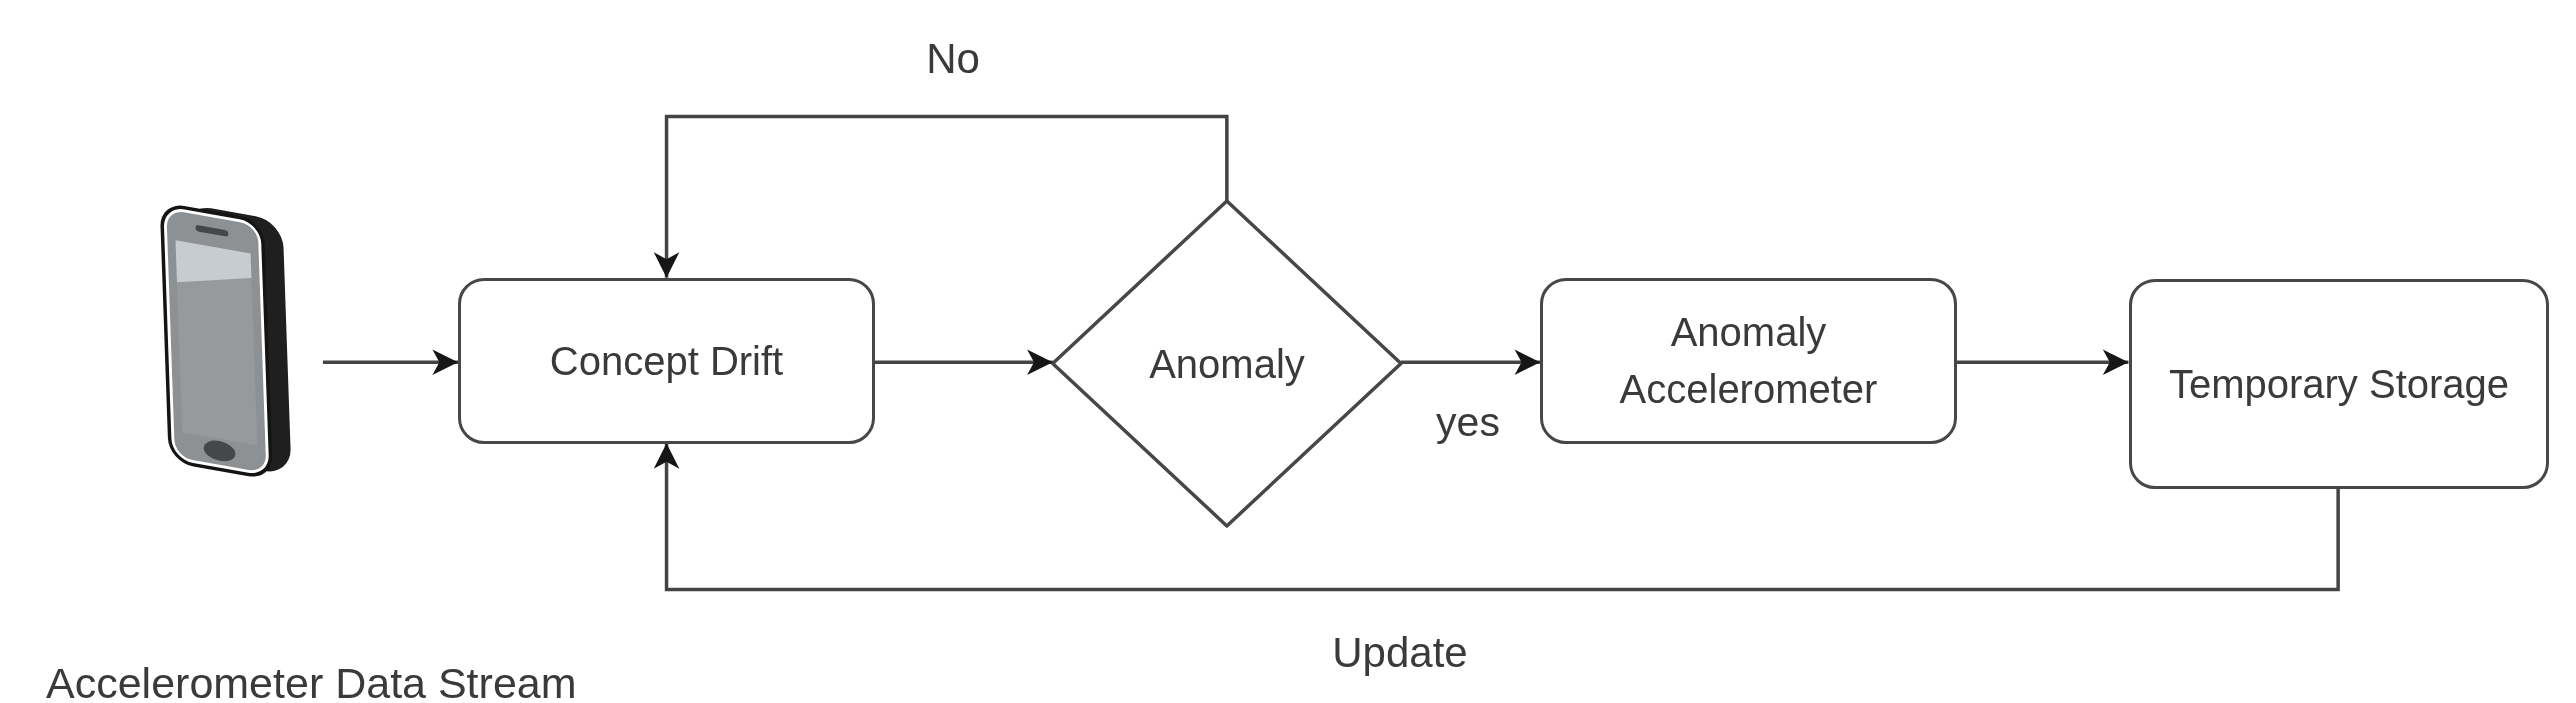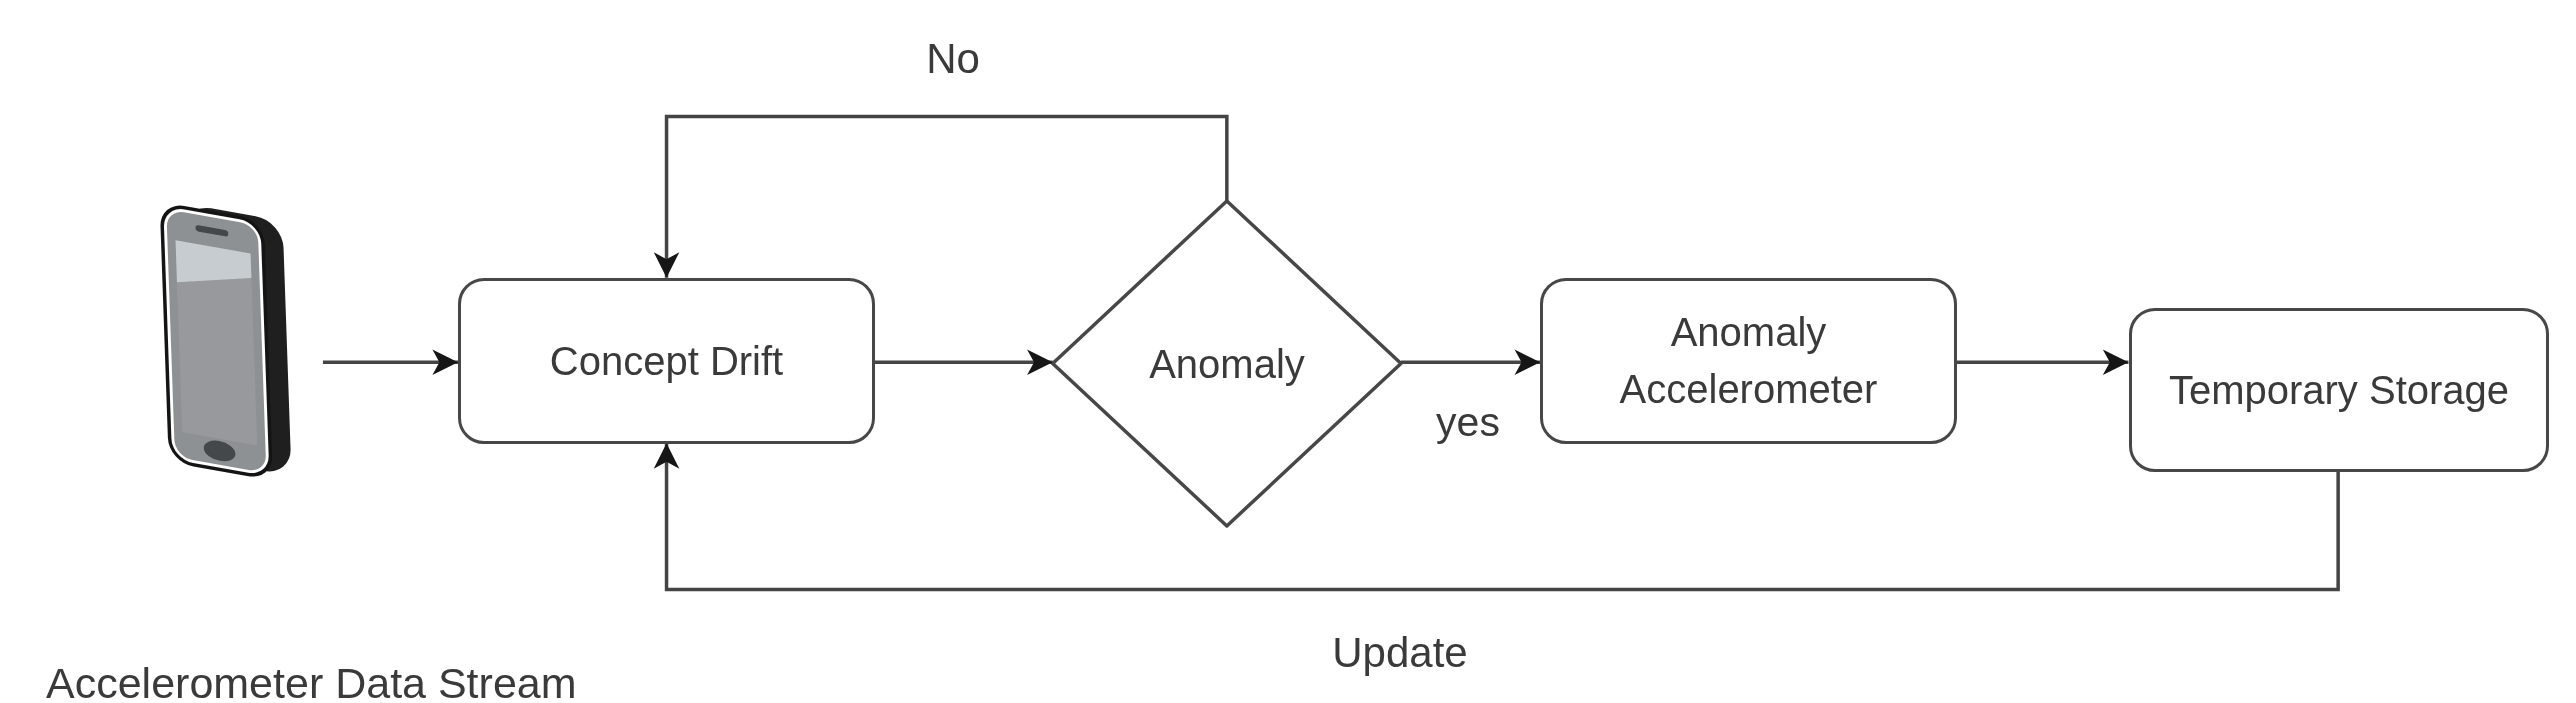--- a/index.html
+++ b/index.html
@@ -73,21 +73,21 @@
 
   <div class="box" style="left:458px;top:278px;width:417px;height:166px;">
     <div>Concept Drift</div>
   </div>
 
   <div class="box" style="left:1540px;top:278px;width:417px;height:166px;">
     <div>Anomaly</div>
     <div>Accelerometer</div>
   </div>
 
-  <div class="box" style="left:2129px;top:279px;width:420px;height:164px;margin-top:29px;">
+  <div class="box" style="left:2129px;top:279px;width:420px;height:210px;">
     <div>Temporary Storage</div>
   </div>
 
   <div class="center-label" style="left:1227px;top:364px;">
     <div>Anomaly</div>
   </div>
 
   <div class="edge-label" style="left:953px;top:14px;font-size:42px;margin-top:21px;">No</div>
 
   <div class="edge-label" style="left:1468px;top:399px;">yes</div>

